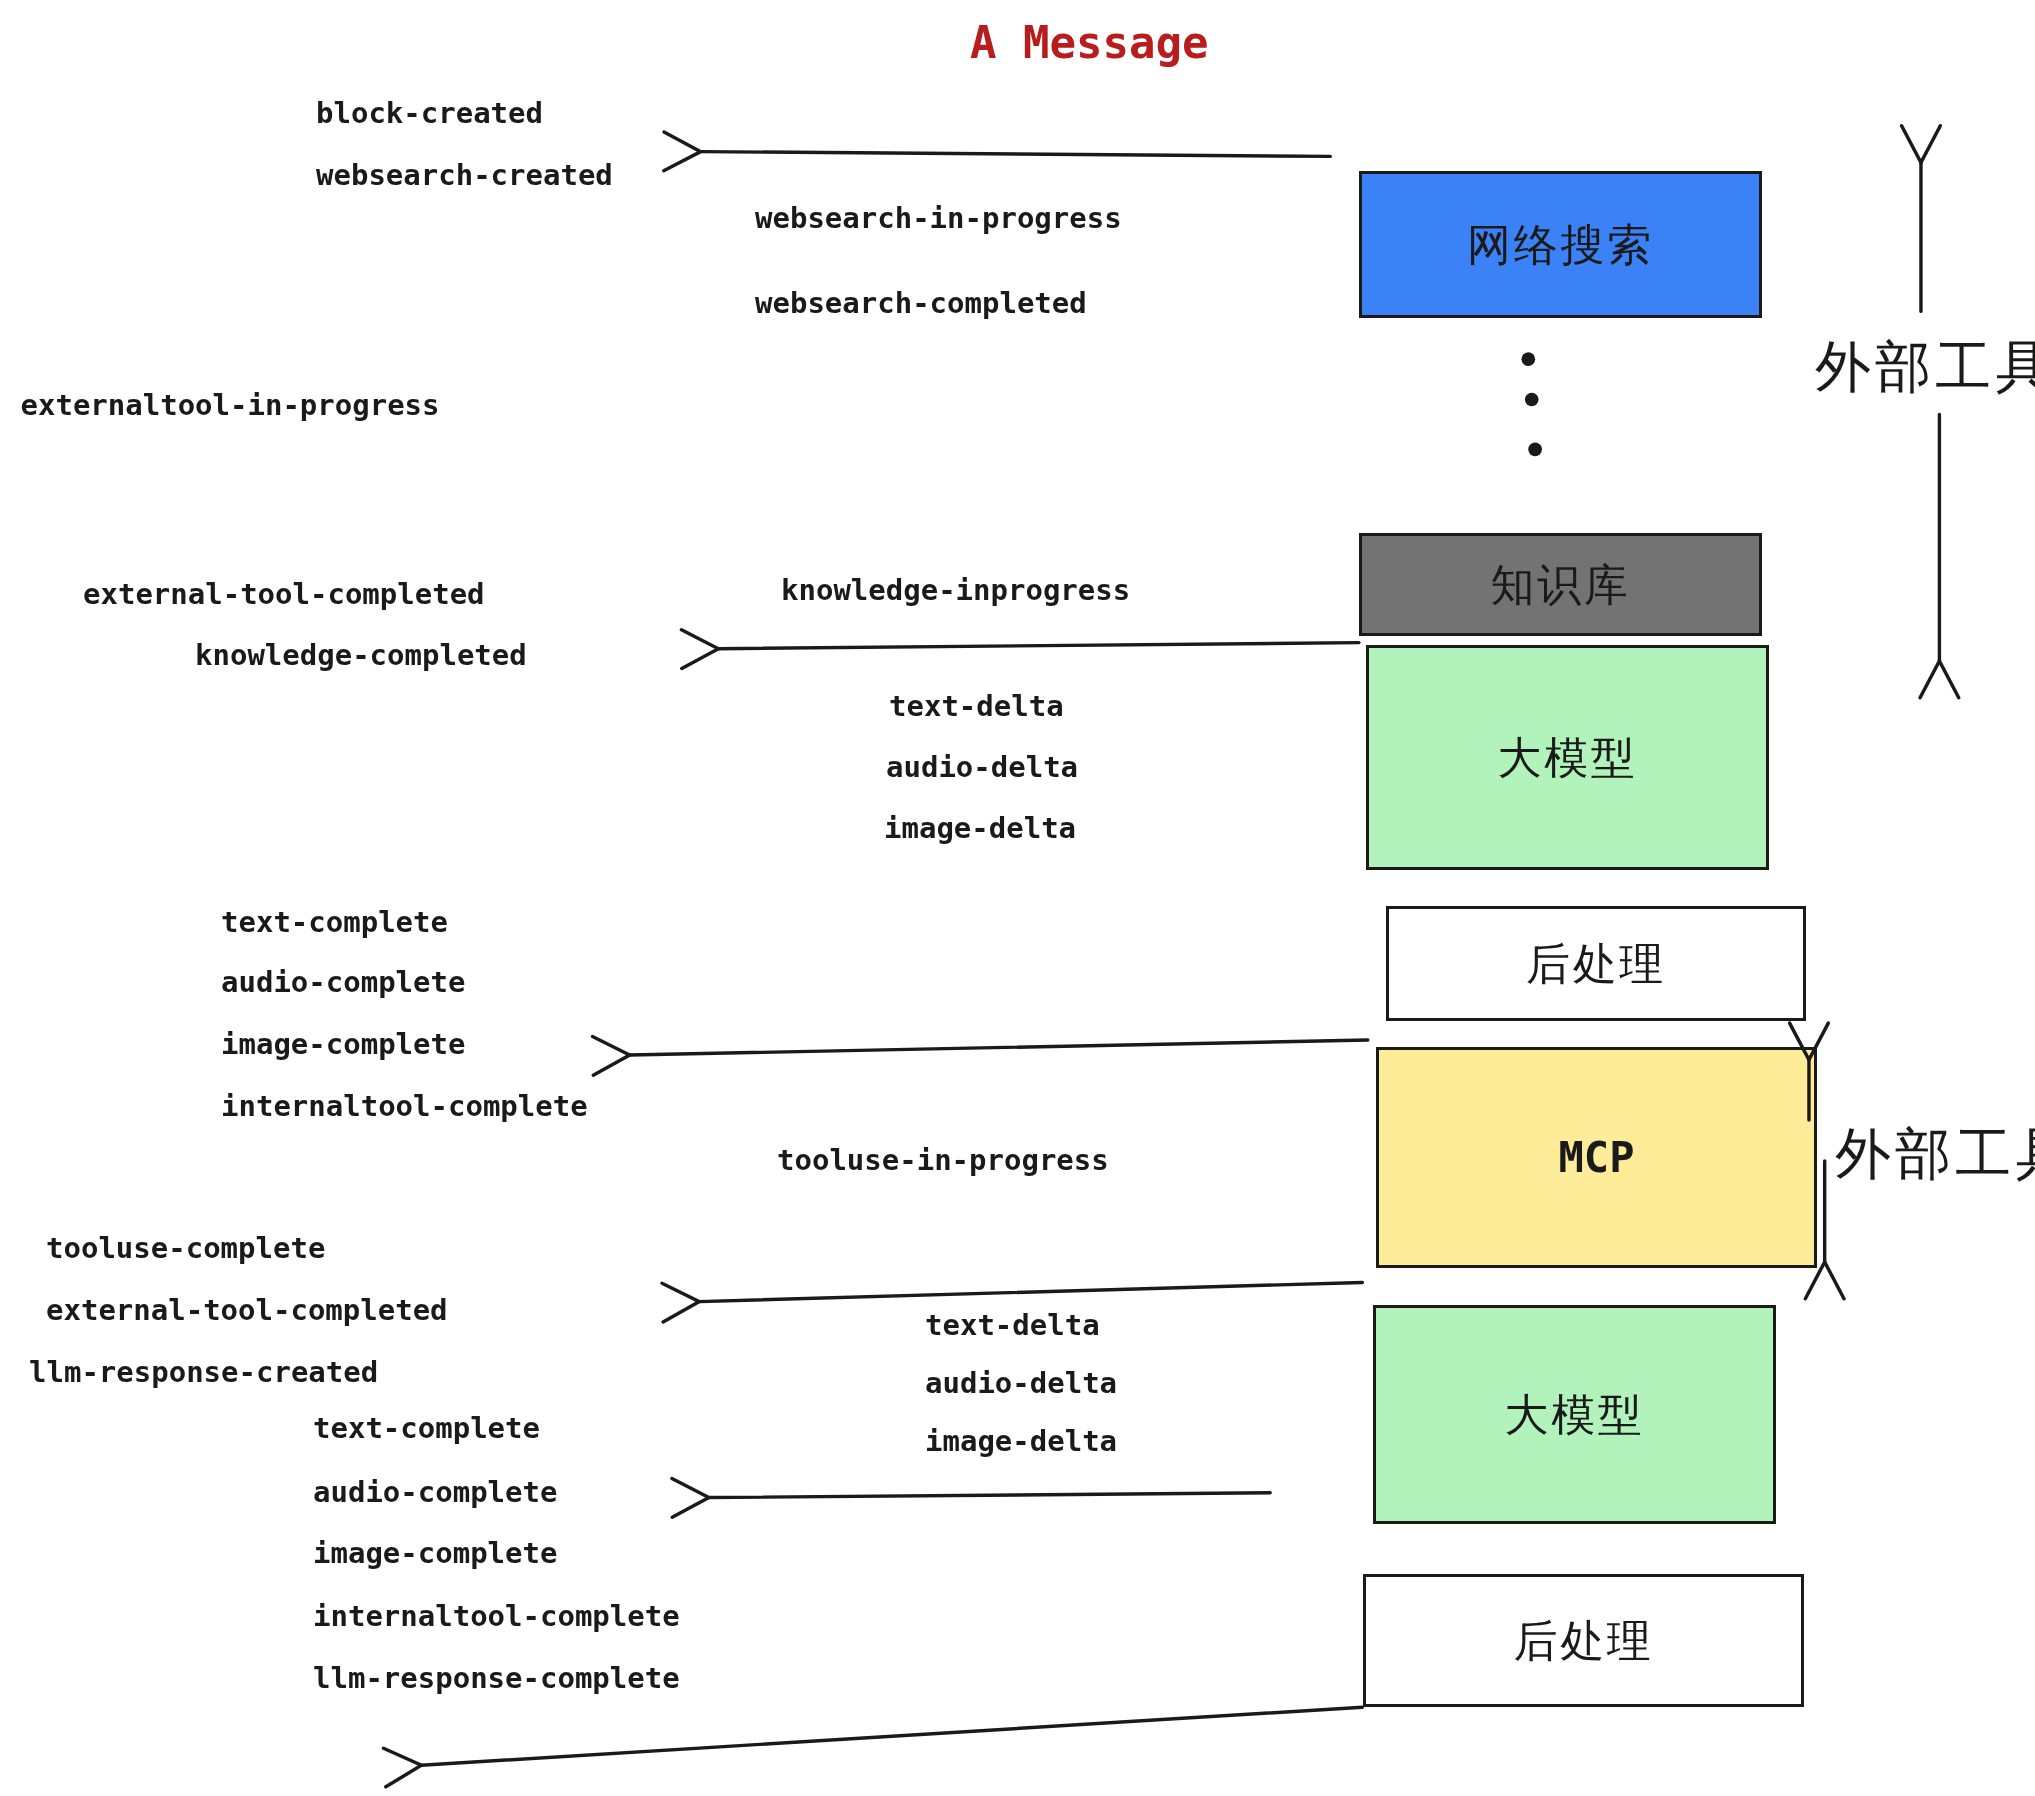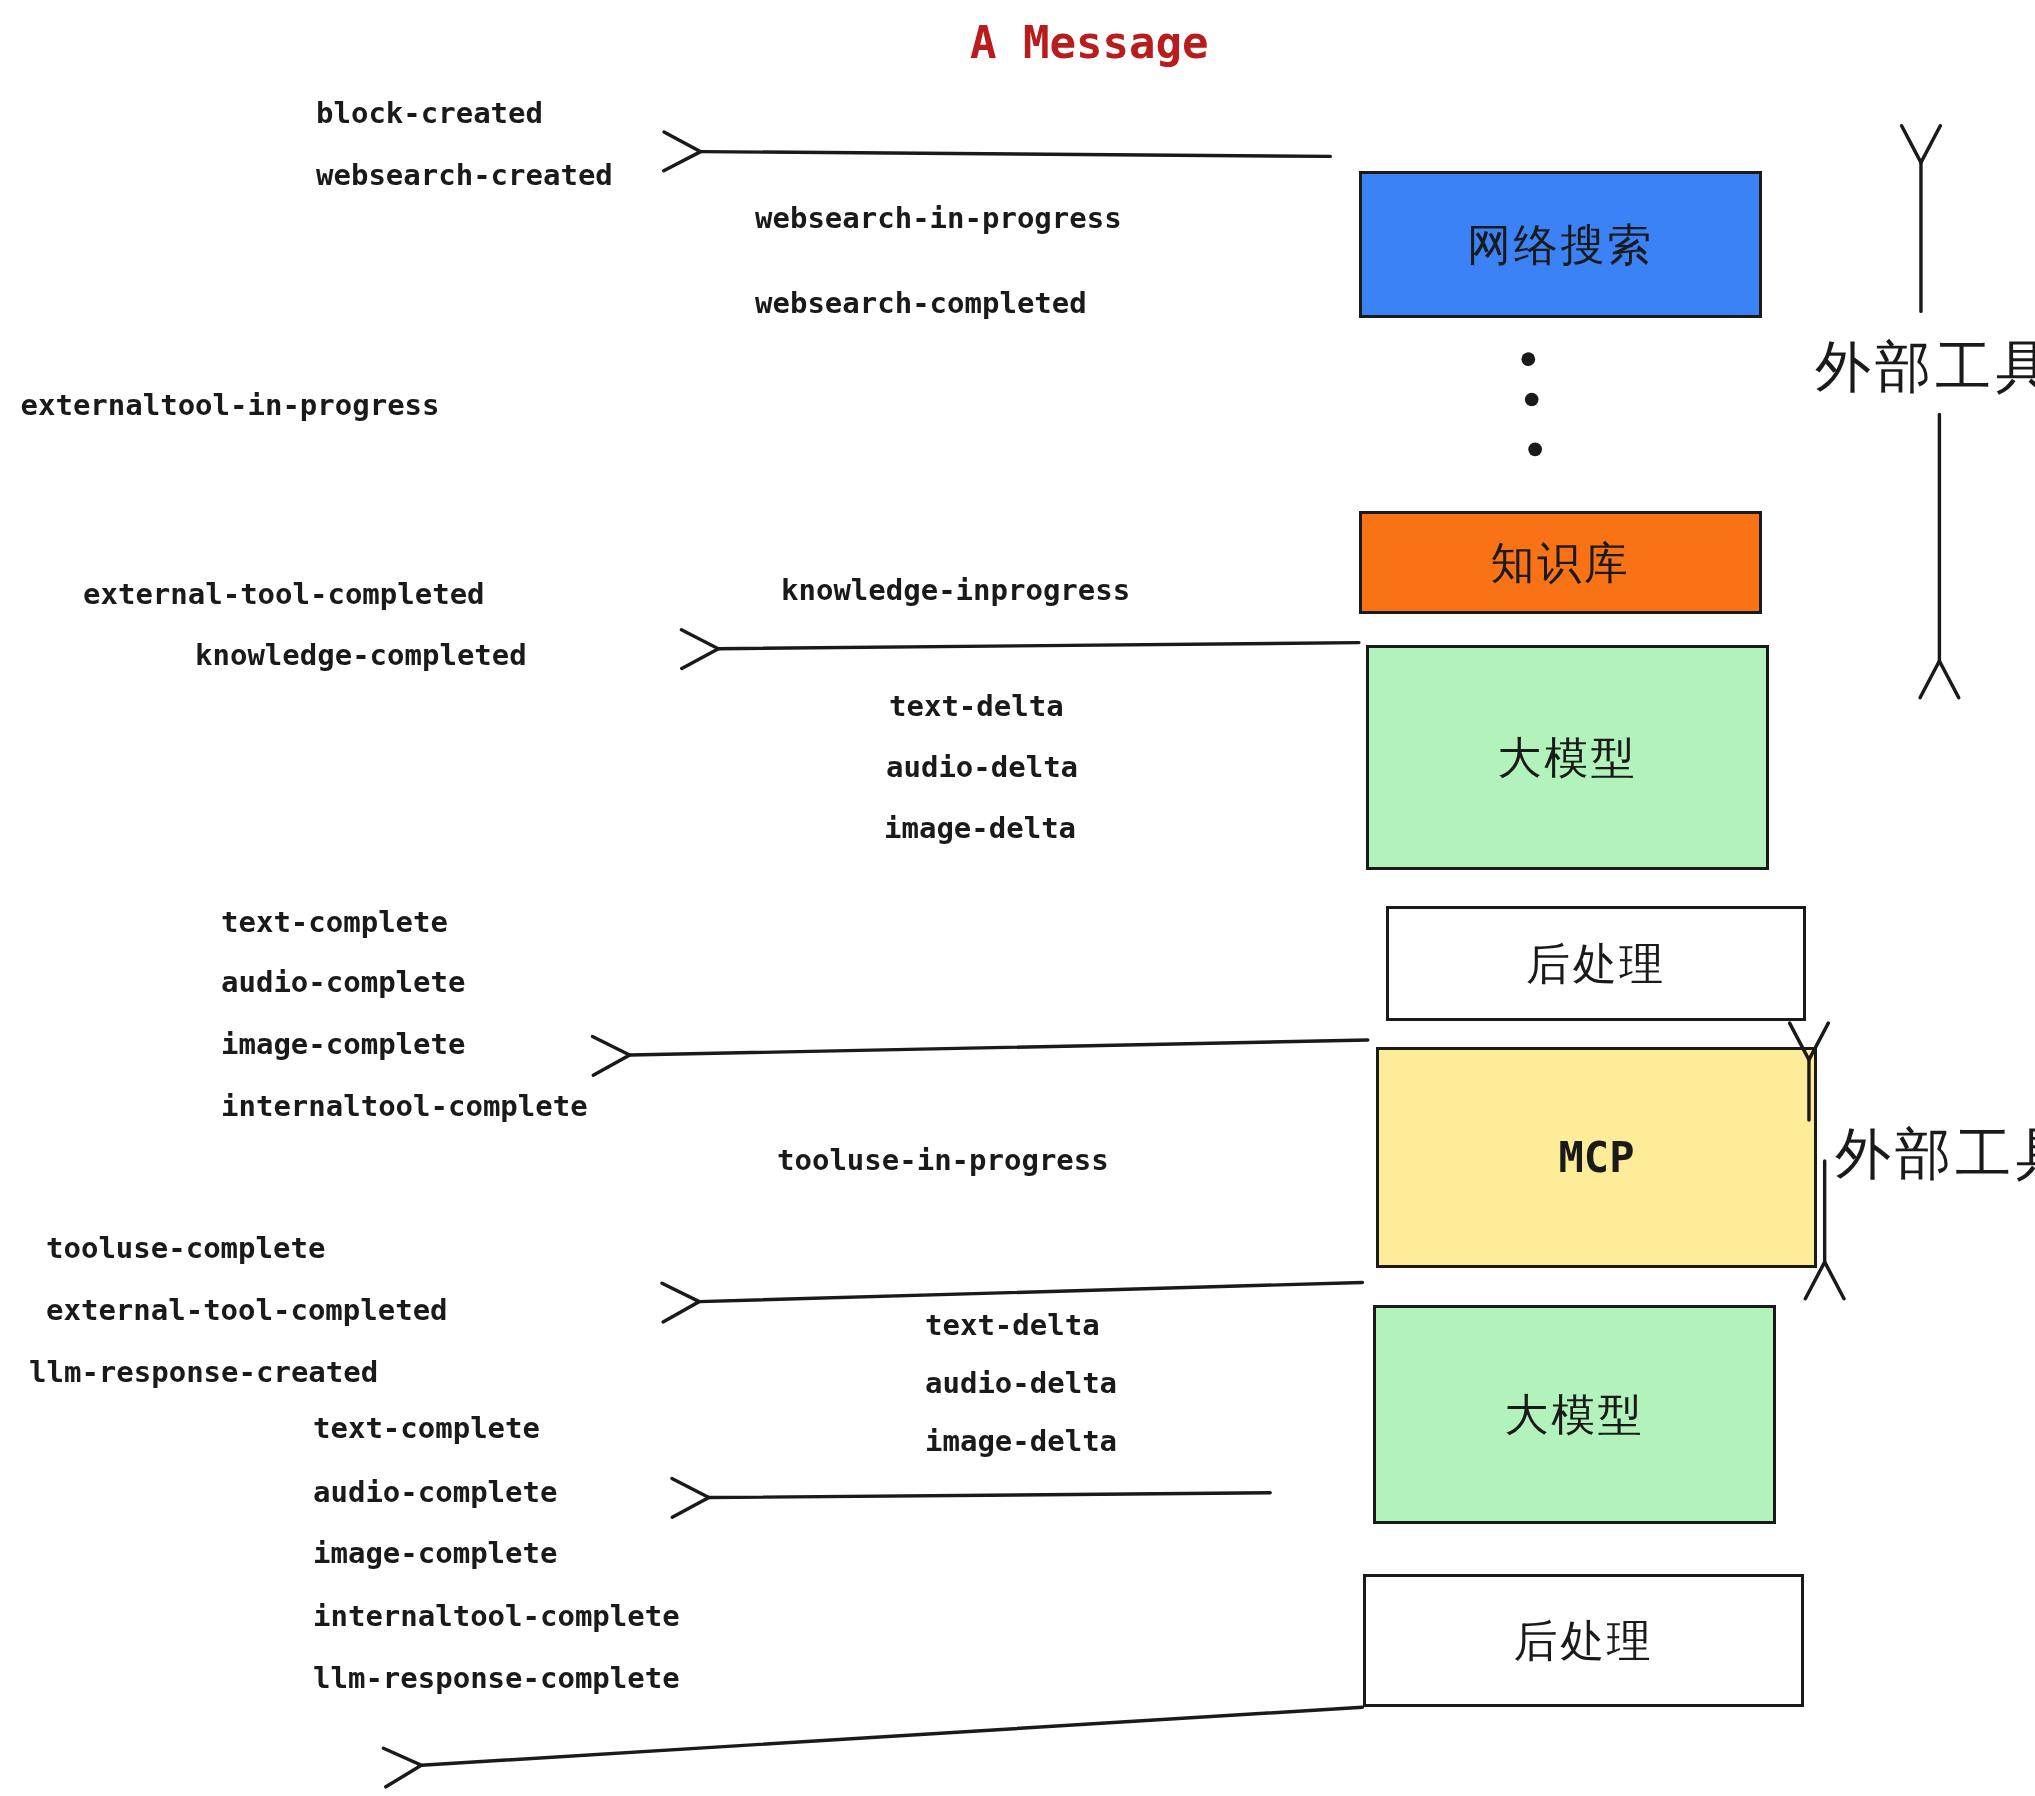--- a/index.html
+++ b/index.html
@@ -104,21 +104,21 @@
   <div class="evt" style="left:313px;  top:1664px;">llm-response-complete</div>
   <div class="evt" style="left:925px; top:1311px;">text-delta</div>
   <div class="evt" style="left:925px; top:1369px;">audio-delta</div>
   <div class="evt" style="left:925px; top:1427px;">image-delta</div>
   <div class="evt" style="left:24px;   top:1832px;">block-complete</div>
 
   <div class="node" style="left: 1359px; top: 171px; width: 403px; height: 147px; background-color: #3b82f6;">
     <span class="node-label">网络搜索</span>
   </div>
 
-  <div class="node" style="left: 1359px; top: 511px; width: 403px; height: 103px; background-color: #f97316;">
+  <div class="node" style="left: 1359px; top: 533px; width: 403px; height: 103px; background-color: #737373;">
     <span class="node-label">知识库</span>
   </div>
 
   <div class="node" style="left: 1366px; top: 645px; width: 403px; height: 225px; background-color: rgb(178, 242, 187);">
     <span class="node-label">大模型</span>
   </div>
 
   <div class="node" style="left: 1386px; top: 906px; width: 420px; height: 115px; background-color: rgb(255, 255, 255);">
     <span class="node-label">后处理</span>
   </div>

